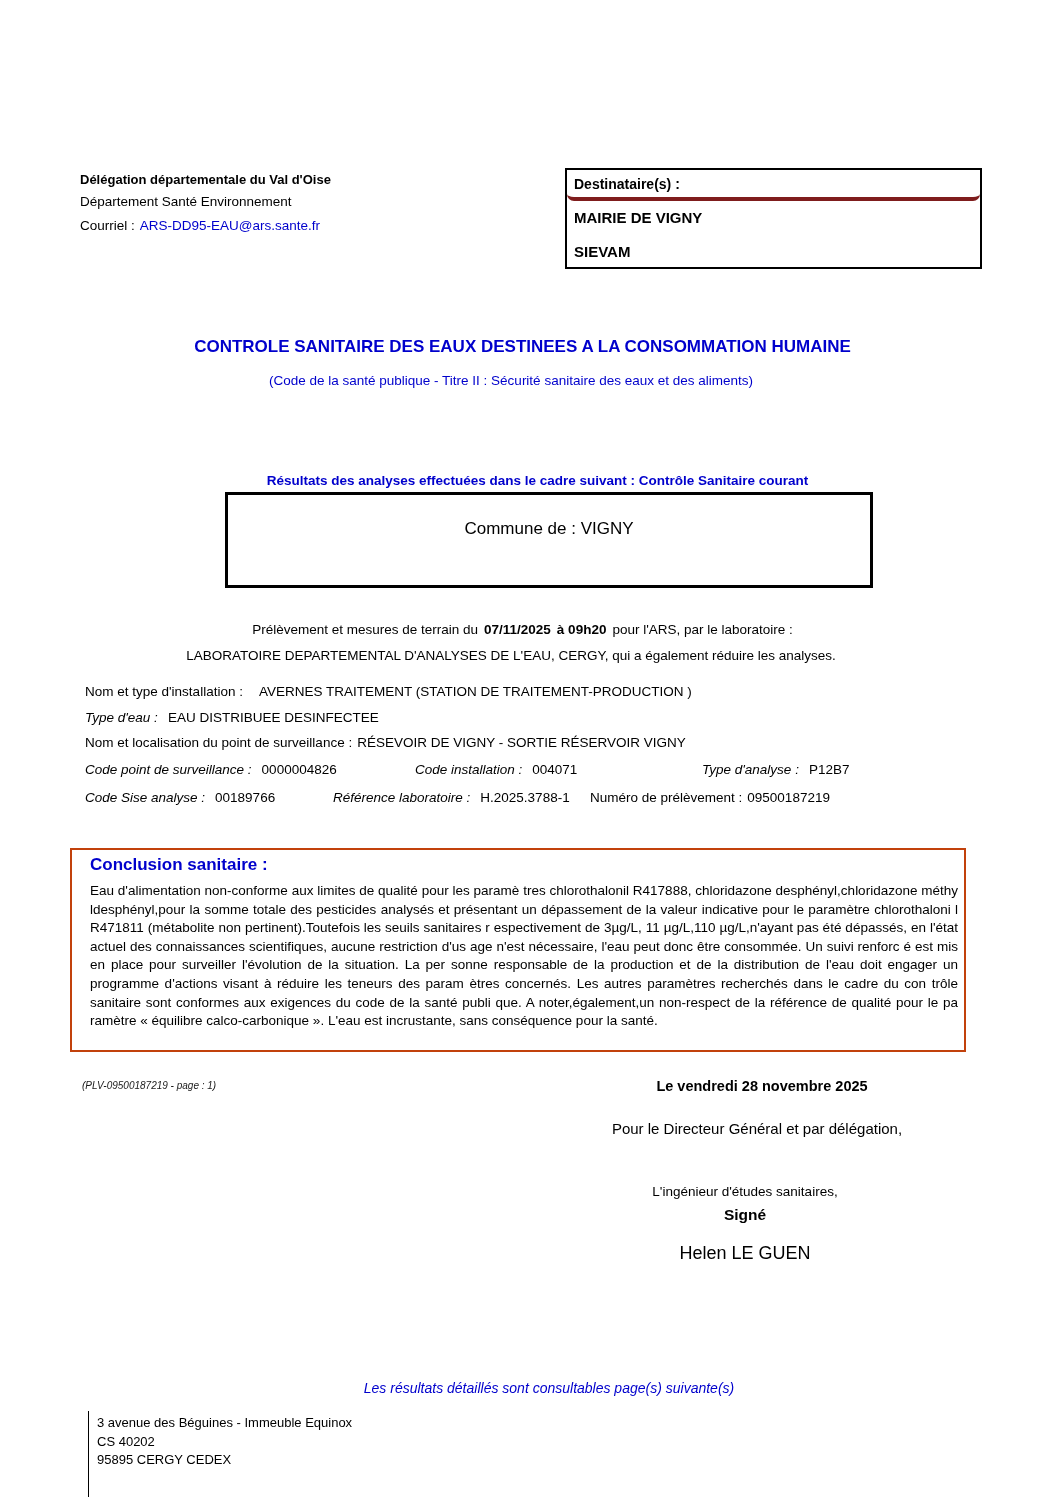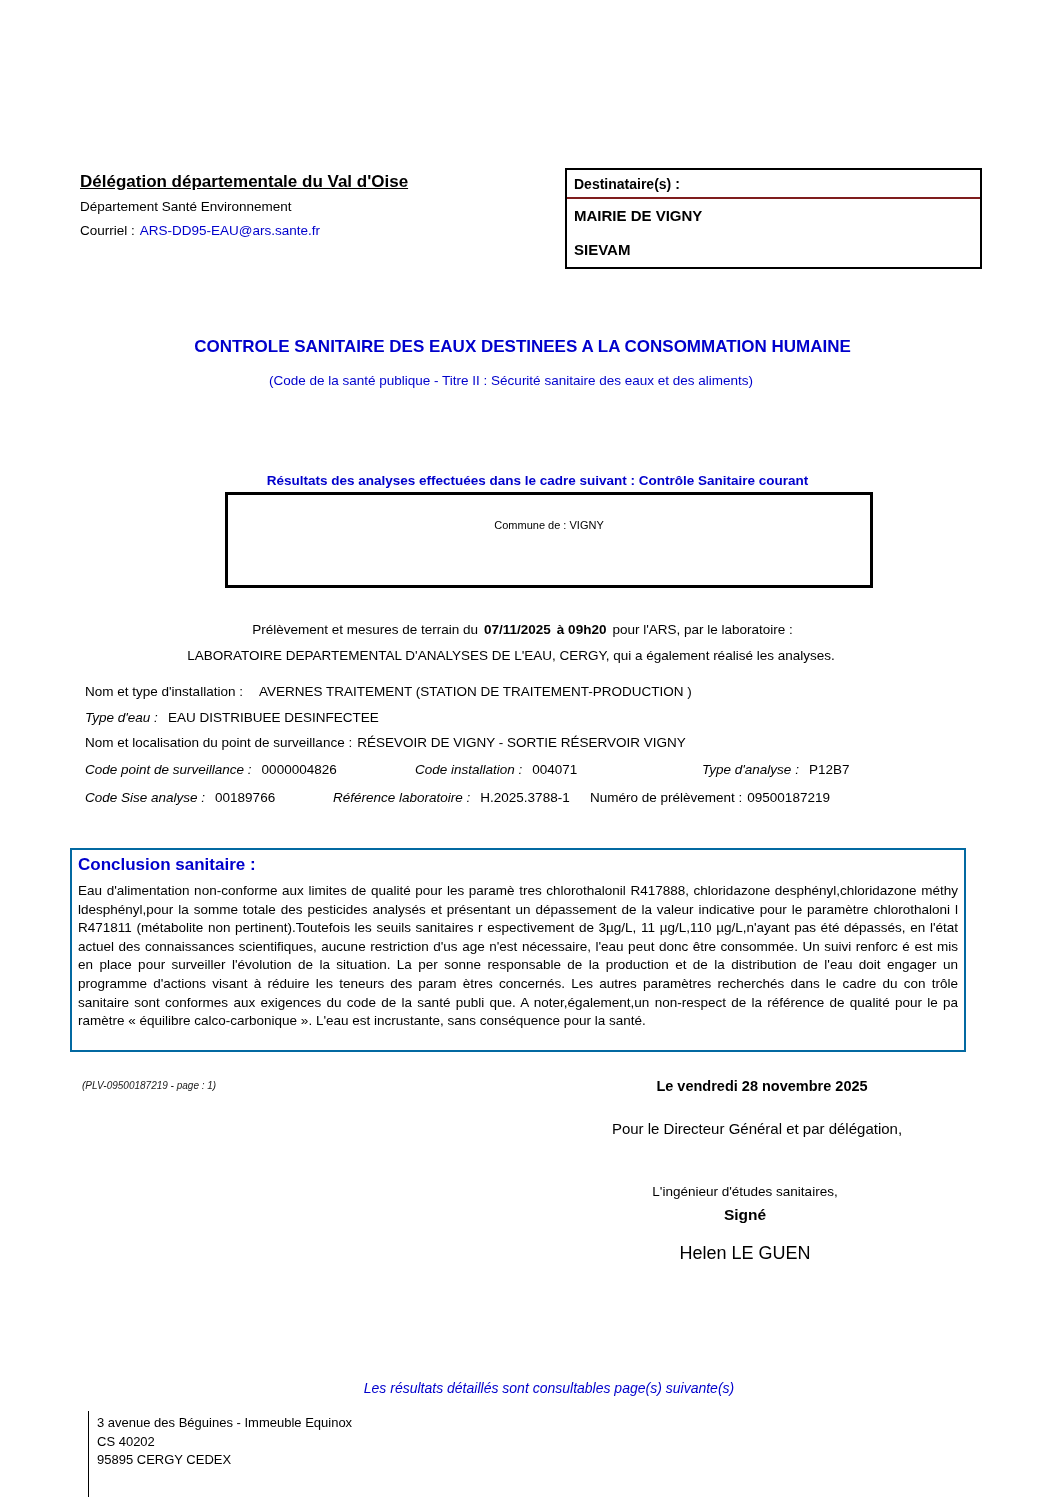--- a/index.html
+++ b/index.html
@@ -9,34 +9,35 @@
     position: relative;
     width: 1058px;
     height: 1497px;
     background: #fff;
     overflow: hidden;
   }
   .b { font-weight: bold; }
 
   
   .org-block { position: absolute; left: 80px; top: 172px; }
-  .org-name { font-weight: bold; font-size: 17px; margin-bottom: 7px; text-decoration: underline; }
+  .org-name { font-weight: bold; font-size: 13px; margin-bottom: 7px; }
   .org-dept { font-size: 13.5px; margin-bottom: 9px; }
   .org-mail { font-size: 13.5px; }
   .org-mail .email-label { margin-right: 5px; }
   .email { color: var(--blue, #0000cc); text-decoration: none; cursor: pointer; }
 
   
   .dest-box {
     position: absolute; left: 565px; top: 168px; width: 417px; height: 101px;
     border: 2px solid #000;
   }
   .dest-header {
     font-weight: bold; font-size: 14px; padding: 6px 7px 5px 7px;
-    border-bottom: 2px solid #7f1d1d;
+    border-bottom: 4px solid #7f1d1d;
+    border-radius: 7px;
   }
   .dest-body { padding: 8px 7px; }
   .dest-item { font-weight: bold; font-size: 15px; margin-bottom: 17px; }
 
   
   .doc-title {
     position: absolute; left: 0; top: 337px; width: 1045px; text-align: center;
     color: var(--blue, #0000cc); font-weight: bold; font-size: 17px;
   }
   .doc-subtitle {
@@ -51,21 +52,21 @@
   }
 
   
   .network-box {
     position: absolute; left: 225px; top: 492px; width: 648px; height: 96px;
     border: 3px solid #000; text-align: center;
   }
   .network-name {
     margin-top: 14px; color: var(--blue, #0000cc); font-weight: bold; font-size: 17.5px;
   }
-  .network-commune { margin-top: 24px; font-size: 11px; }
+  .network-commune { margin-top: 24px; font-size: 17px; }
 
   
   .sampling-line1 {
     position: absolute; left: 0; top: 622px; width: 1045px; text-align: center;
     font-size: 13.5px;
   }
   .sampling-line1 span { margin: 0 3px; }
   .sampling-line2 {
     position: absolute; left: 0; top: 648px; width: 1022px; text-align: center;
     font-size: 13.5px;
@@ -78,21 +79,21 @@
   .lbl.gap-lg { margin-right: 16px; }
   .lbl.gap-md { margin-right: 10px; font-style: italic; }
   .lbl.gap-sm { margin-right: 5px; }
   .pair { position: absolute; top: 0; white-space: nowrap; }
   .p4a { left: 0; } .p4b { left: 330px; } .p4c { left: 617px; }
   .p5a { left: 0; } .p5b { left: 248px; } .p5c { left: 505px; }
 
   
   .conclusion-box {
     position: absolute; left: 70px; top: 848px; width: 896px; height: 204px;
-    border: 2px solid #0369a1; padding: 5px 6px 0 6px;
+    border: 2px solid #c2410c; padding: 5px 6px 0 18px;
   }
   .conclusion-title { color: var(--blue, #0000cc); font-weight: bold; font-size: 17px; }
   .conclusion-body {
     margin-top: 7px; font-size: 13.5px; line-height: 18.6px; text-align: justify;
   }
 
   
   .page-ref { position: absolute; left: 82px; top: 1080px; font-size: 10px; font-style: italic; color: #1a1a1a; white-space: nowrap; }
   .date-line { position: absolute; left: 762px; top: 1078px; transform: translateX(-50%); font-weight: bold; font-size: 14.5px; white-space: nowrap; }
   .delegation-line { position: absolute; left: 757px; top: 1120px; transform: translateX(-50%); font-size: 15px; white-space: nowrap; }
@@ -134,21 +135,21 @@
 
   <div class="context-line">Résultats des analyses effectuées dans le cadre suivant : Contrôle Sanitaire courant</div>
 
   <div class="network-box">
     <div class="network-commune">Commune de : VIGNY</div>
   </div>
 
   <div class="sampling-line1">
     <span>Prélèvement et mesures de terrain du</span><span class="b">07/11/2025</span><span class="b">à 09h20</span><span>pour l'ARS, par le laboratoire :</span>
   </div>
-  <div class="sampling-line2">LABORATOIRE DEPARTEMENTAL D'ANALYSES DE L'EAU, CERGY, qui a également réalisé les analyses.</div>
+  <div class="sampling-line2">LABORATOIRE DEPARTEMENTAL D'ANALYSES DE L'EAU, CERGY, qui a également réduire les analyses.</div>
 
   <div class="details">
     <div class="detail-row r1">
       <span class="lbl gap-lg">Nom et type d'installation :</span><span class="val">AVERNES TRAITEMENT (STATION DE TRAITEMENT-PRODUCTION )</span>
     </div>
     <div class="detail-row r2">
       <span class="lbl gap-md">Type d'eau :</span><span class="val">EAU DISTRIBUEE DESINFECTEE</span>
     </div>
     <div class="detail-row r3">
       <span class="lbl gap-sm">Nom et localisation du point de surveillance :</span><span class="val">RÉSEVOIR DE VIGNY - SORTIE RÉSERVOIR VIGNY</span>

